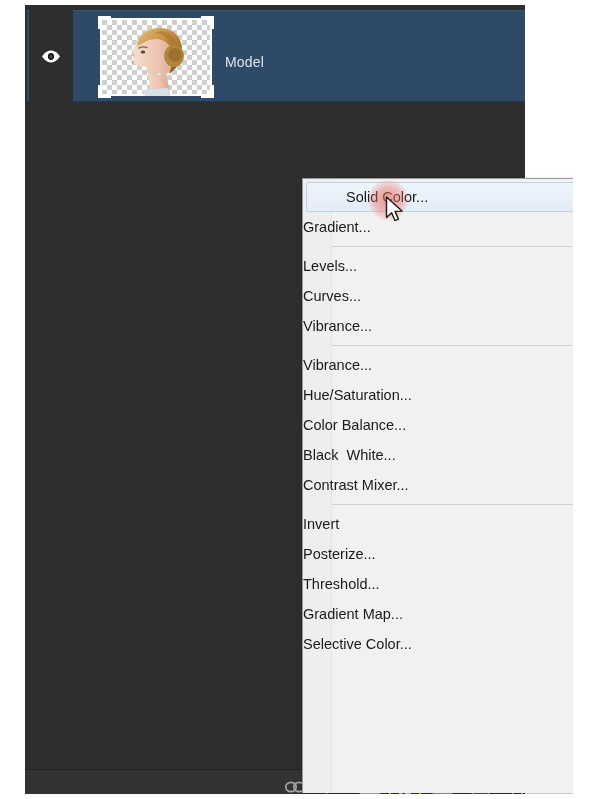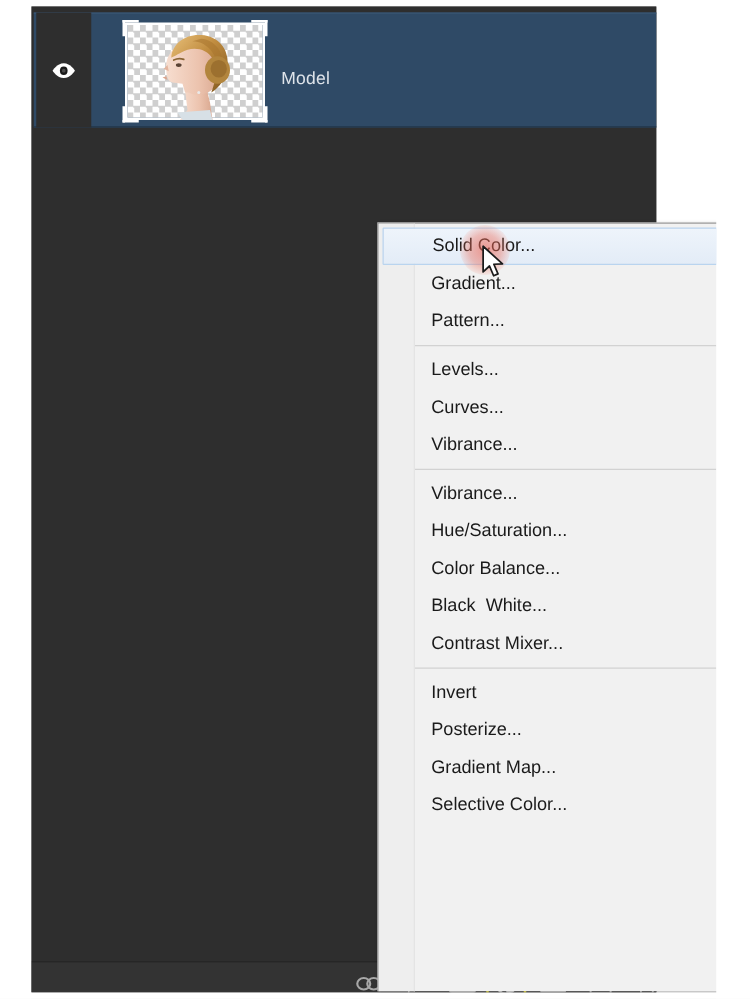--- a/index.html
+++ b/index.html
@@ -183,21 +183,20 @@
   }
   .ctx-list {
     position: absolute;
     left: 0; top: 3px;
     width: 100%;
   }
   .ctx-item {
     position: relative;
     height: 30px;
     line-height: 30px;
-    padding-left: 42px;
     font-size: 14.5px;
     color: #1a1a1a;
     white-space: pre;
     box-sizing: border-box;
   }
   .ctx-item.selected {
     background: linear-gradient(#eef4fb, #e3ecf7);
     border: 1px solid #b9d4ef;
     margin: 0 3px 0 3px;
     padding-left: 39px;
@@ -387,34 +386,34 @@
         </svg>
       </div>
     </div>
   </div>
 
   <div class="ctx-menu">
     <div class="ctx-gutter"></div>
     <div class="ctx-list" id="ctx-list">
         <div class="ctx-item selected">Solid Color...</div>
         <div class="ctx-item">Gradient...</div>
-        <div class="ctx-item">Pattern...</div>
         <div class="ctx-sep"></div>
         <div class="ctx-item">Levels...</div>
         <div class="ctx-item">Curves...</div>
         <div class="ctx-item">Vibrance...</div>
         <div class="ctx-sep"></div>
         <div class="ctx-item">Vibrance...</div>
         <div class="ctx-item">Hue/Saturation...</div>
         <div class="ctx-item">Color Balance...</div>
         <div class="ctx-item">Black  White...</div>
         <div class="ctx-item">Contrast Mixer...</div>
         <div class="ctx-sep"></div>
         <div class="ctx-item">Invert</div>
         <div class="ctx-item">Posterize...</div>
+        <div class="ctx-item">Threshold...</div>
         <div class="ctx-item">Gradient Map...</div>
         <div class="ctx-item">Selective Color...</div>
       </div>
   </div>
 
   <div class="click-halo"></div>
   <svg class="cursor-arrow" width="20" height="28" viewBox="0 0 20 28">
     <path d="M1.5 1 L1.5 21.5 L6.6 16.8 L9.9 24.6 L13.4 23.1 L10.1 15.4 L17 15.1 Z" fill="#ffffff" stroke="#1b1b1b" stroke-width="1.4" stroke-linejoin="round"></path>
   </svg>
 

